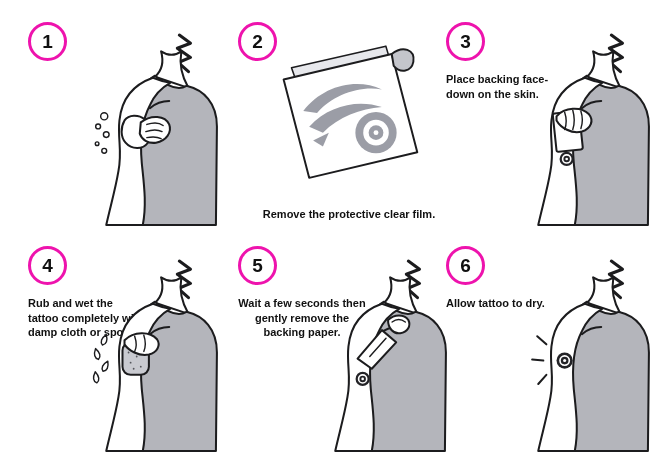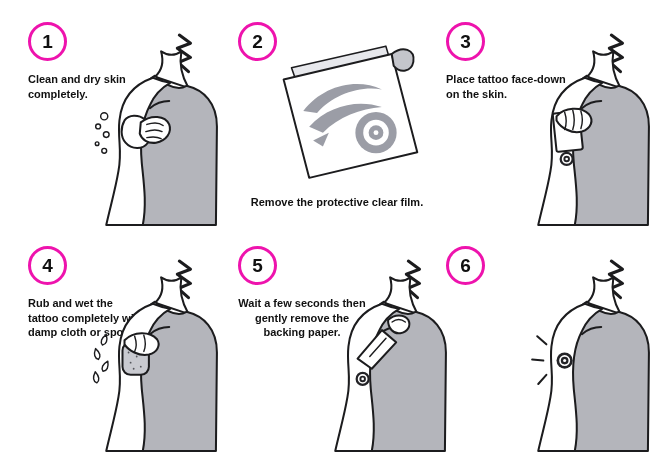--- a/index.html
+++ b/index.html
@@ -7,21 +7,21 @@
     position:relative;width:663px;height:466px;background:#fff;
     font-family:"Liberation Sans",sans-serif;color:#111;overflow:hidden;
   }
   .step{position:absolute;}
   .num{
     position:absolute;width:33px;height:33px;border:3.5px solid var(--accent,#ee13ad);
     border-radius:50%;background:#fff;display:flex;align-items:center;justify-content:center;
     font-weight:700;font-size:19px;color:#111;
   }
   .txt{position:absolute;font-weight:700;font-size:11px;line-height:1.32;margin:0;}
-  .caption{position:absolute;font-weight:700;font-size:11px;text-align:center;margin:0;}
+  .caption{position:absolute;font-weight:700;font-size:11px;text-align:center;margin:12px;}
   .illus{position:absolute;}
   
   .stroke{fill:none;stroke:#1c1c1e;stroke-width:2;stroke-linecap:round;stroke-linejoin:round;}
   .stroke.thick{stroke-width:3;}
   .stroke.thin{stroke-width:1.4;}
   .outline{fill:#fff;stroke:#1c1c1e;stroke-width:2;stroke-linejoin:round;}
   .outline.thin{stroke-width:1.4;}
   .shirt-fill{fill:var(--shirt,#b4b5bb);stroke:#1c1c1e;stroke-width:2;stroke-linejoin:round;}
   .design-fill{fill:var(--design,#9b9da6);}
   .film-fill{fill:#e7e8ec;stroke:#1c1c1e;stroke-width:1.6;stroke-linejoin:round;}
@@ -33,21 +33,20 @@
 </style>
 </head>
 <body>
 
 <div id="canvas">
 
   <section class="step" style="left:24px;top:16px;width:200px;height:218px;">
     <div class="num" style="left:4px;top:6px;">
       <span>1</span>
     </div>
-    <p class="txt" style="left:4px;top:56px;width:100px;">Clean and dry skin completely.</p>
     <div class="illus" style="left:66px;top:12px;">
       <svg width="132" height="200" viewBox="0 0 130 195">
         <polyline class="stroke thick" points="88,6 99,14 86,19 99,28 87,33 97,42"></polyline>
         <path class="outline" d="M70,22 C73,33 71,41 64,47 L97,58 C90,46 88,33 90,22 C83,27 76,26 70,22 Z"></path>
         <path class="shirt-fill" d="M64,46 C54,52 47,62 45,74 L44,193 L124,193 L125,96 C125,73 112,60 95,56 C85,62 72,53 64,46 Z"></path>
         <path class="outline" d="M62,48 C42,55 31,70 29,90 C27,108 32,120 28,140 C25,158 20,175 16,193 L52,193 C56,172 53,152 51,132 C49,110 51,90 59,75 C63,66 70,58 79,53 C73,52 67,50 62,48 Z"></path>
         <path class="stroke" d="M59,78 C65,73 72,71 78,71"></path>
         <g>
           <circle class="outline thin" cx="14" cy="86" r="3.5"></circle>
           <circle class="outline thin" cx="8" cy="96" r="2.4"></circle>
@@ -82,21 +81,21 @@
         <circle cx="116" cy="96" r="2.5" fill="#fff"></circle>
       </svg>
     </div>
     <p class="caption" style="left:0px;top:180px;width:206px;">Remove the protective clear film.</p>
   </section>
 
   <section class="step" style="left:442px;top:16px;width:218px;height:218px;">
     <div class="num" style="left:4px;top:6px;">
       <span>3</span>
     </div>
-    <p class="txt" style="left:4px;top:56px;width:125px;">Place tattoo face-down on the skin.</p>
+    <p class="txt" style="left:4px;top:56px;width:125px;">Place backing face-down on the skin.</p>
     <div class="illus" style="left:80px;top:12px;">
       <svg width="132" height="200" viewBox="0 0 130 195">
         <polyline class="stroke thick" points="88,6 99,14 86,19 99,28 87,33 97,42"></polyline>
         <path class="outline" d="M70,22 C73,33 71,41 64,47 L97,58 C90,46 88,33 90,22 C83,27 76,26 70,22 Z"></path>
         <path class="shirt-fill" d="M64,46 C54,52 47,62 45,74 L44,193 L124,193 L125,96 C125,73 112,60 95,56 C85,62 72,53 64,46 Z"></path>
         <path class="outline" d="M62,48 C42,55 31,70 29,90 C27,108 32,120 28,140 C25,158 20,175 16,193 L52,193 C56,172 53,152 51,132 C49,110 51,90 59,75 C63,66 70,58 79,53 C73,52 67,50 62,48 Z"></path>
         <path class="stroke" d="M59,78 C65,73 72,71 78,71"></path>
         <g transform="rotate(-6 44 100)">
           <rect class="outline" x="32" y="82" width="26" height="38" rx="2"></rect>
         </g>
@@ -166,20 +165,21 @@
         <path class="outline" d="M68,64 C74,58 84,58 88,64 C91,70 87,76 80,77 C73,78 68,72 68,64 Z"></path>
         <path class="stroke thin" d="M72,66 C76,63 81,63 85,66"></path>
       </svg>
     </div>
   </section>
 
   <section class="step" style="left:442px;top:240px;width:218px;height:220px;">
     <div class="num" style="left:4px;top:6px;">
       <span>6</span>
     </div>
+    <p class="txt" style="left:4px;top:56px;width:130px;">Allow tattoo to dry.</p>
     <div class="illus" style="left:80px;top:14px;">
       <svg width="132" height="200" viewBox="0 0 130 195">
         <polyline class="stroke thick" points="88,6 99,14 86,19 99,28 87,33 97,42"></polyline>
         <path class="outline" d="M70,22 C73,33 71,41 64,47 L97,58 C90,46 88,33 90,22 C83,27 76,26 70,22 Z"></path>
         <path class="shirt-fill" d="M64,46 C54,52 47,62 45,74 L44,193 L124,193 L125,96 C125,73 112,60 95,56 C85,62 72,53 64,46 Z"></path>
         <path class="outline" d="M62,48 C42,55 31,70 29,90 C27,108 32,120 28,140 C25,158 20,175 16,193 L52,193 C56,172 53,152 51,132 C49,110 51,90 59,75 C63,66 70,58 79,53 C73,52 67,50 62,48 Z"></path>
         <path class="stroke" d="M59,78 C65,73 72,71 78,71"></path>
         <g class="stroke">
           <path d="M24,88 L15,80"></path>
             <path d="M21,104 L10,103"></path>

